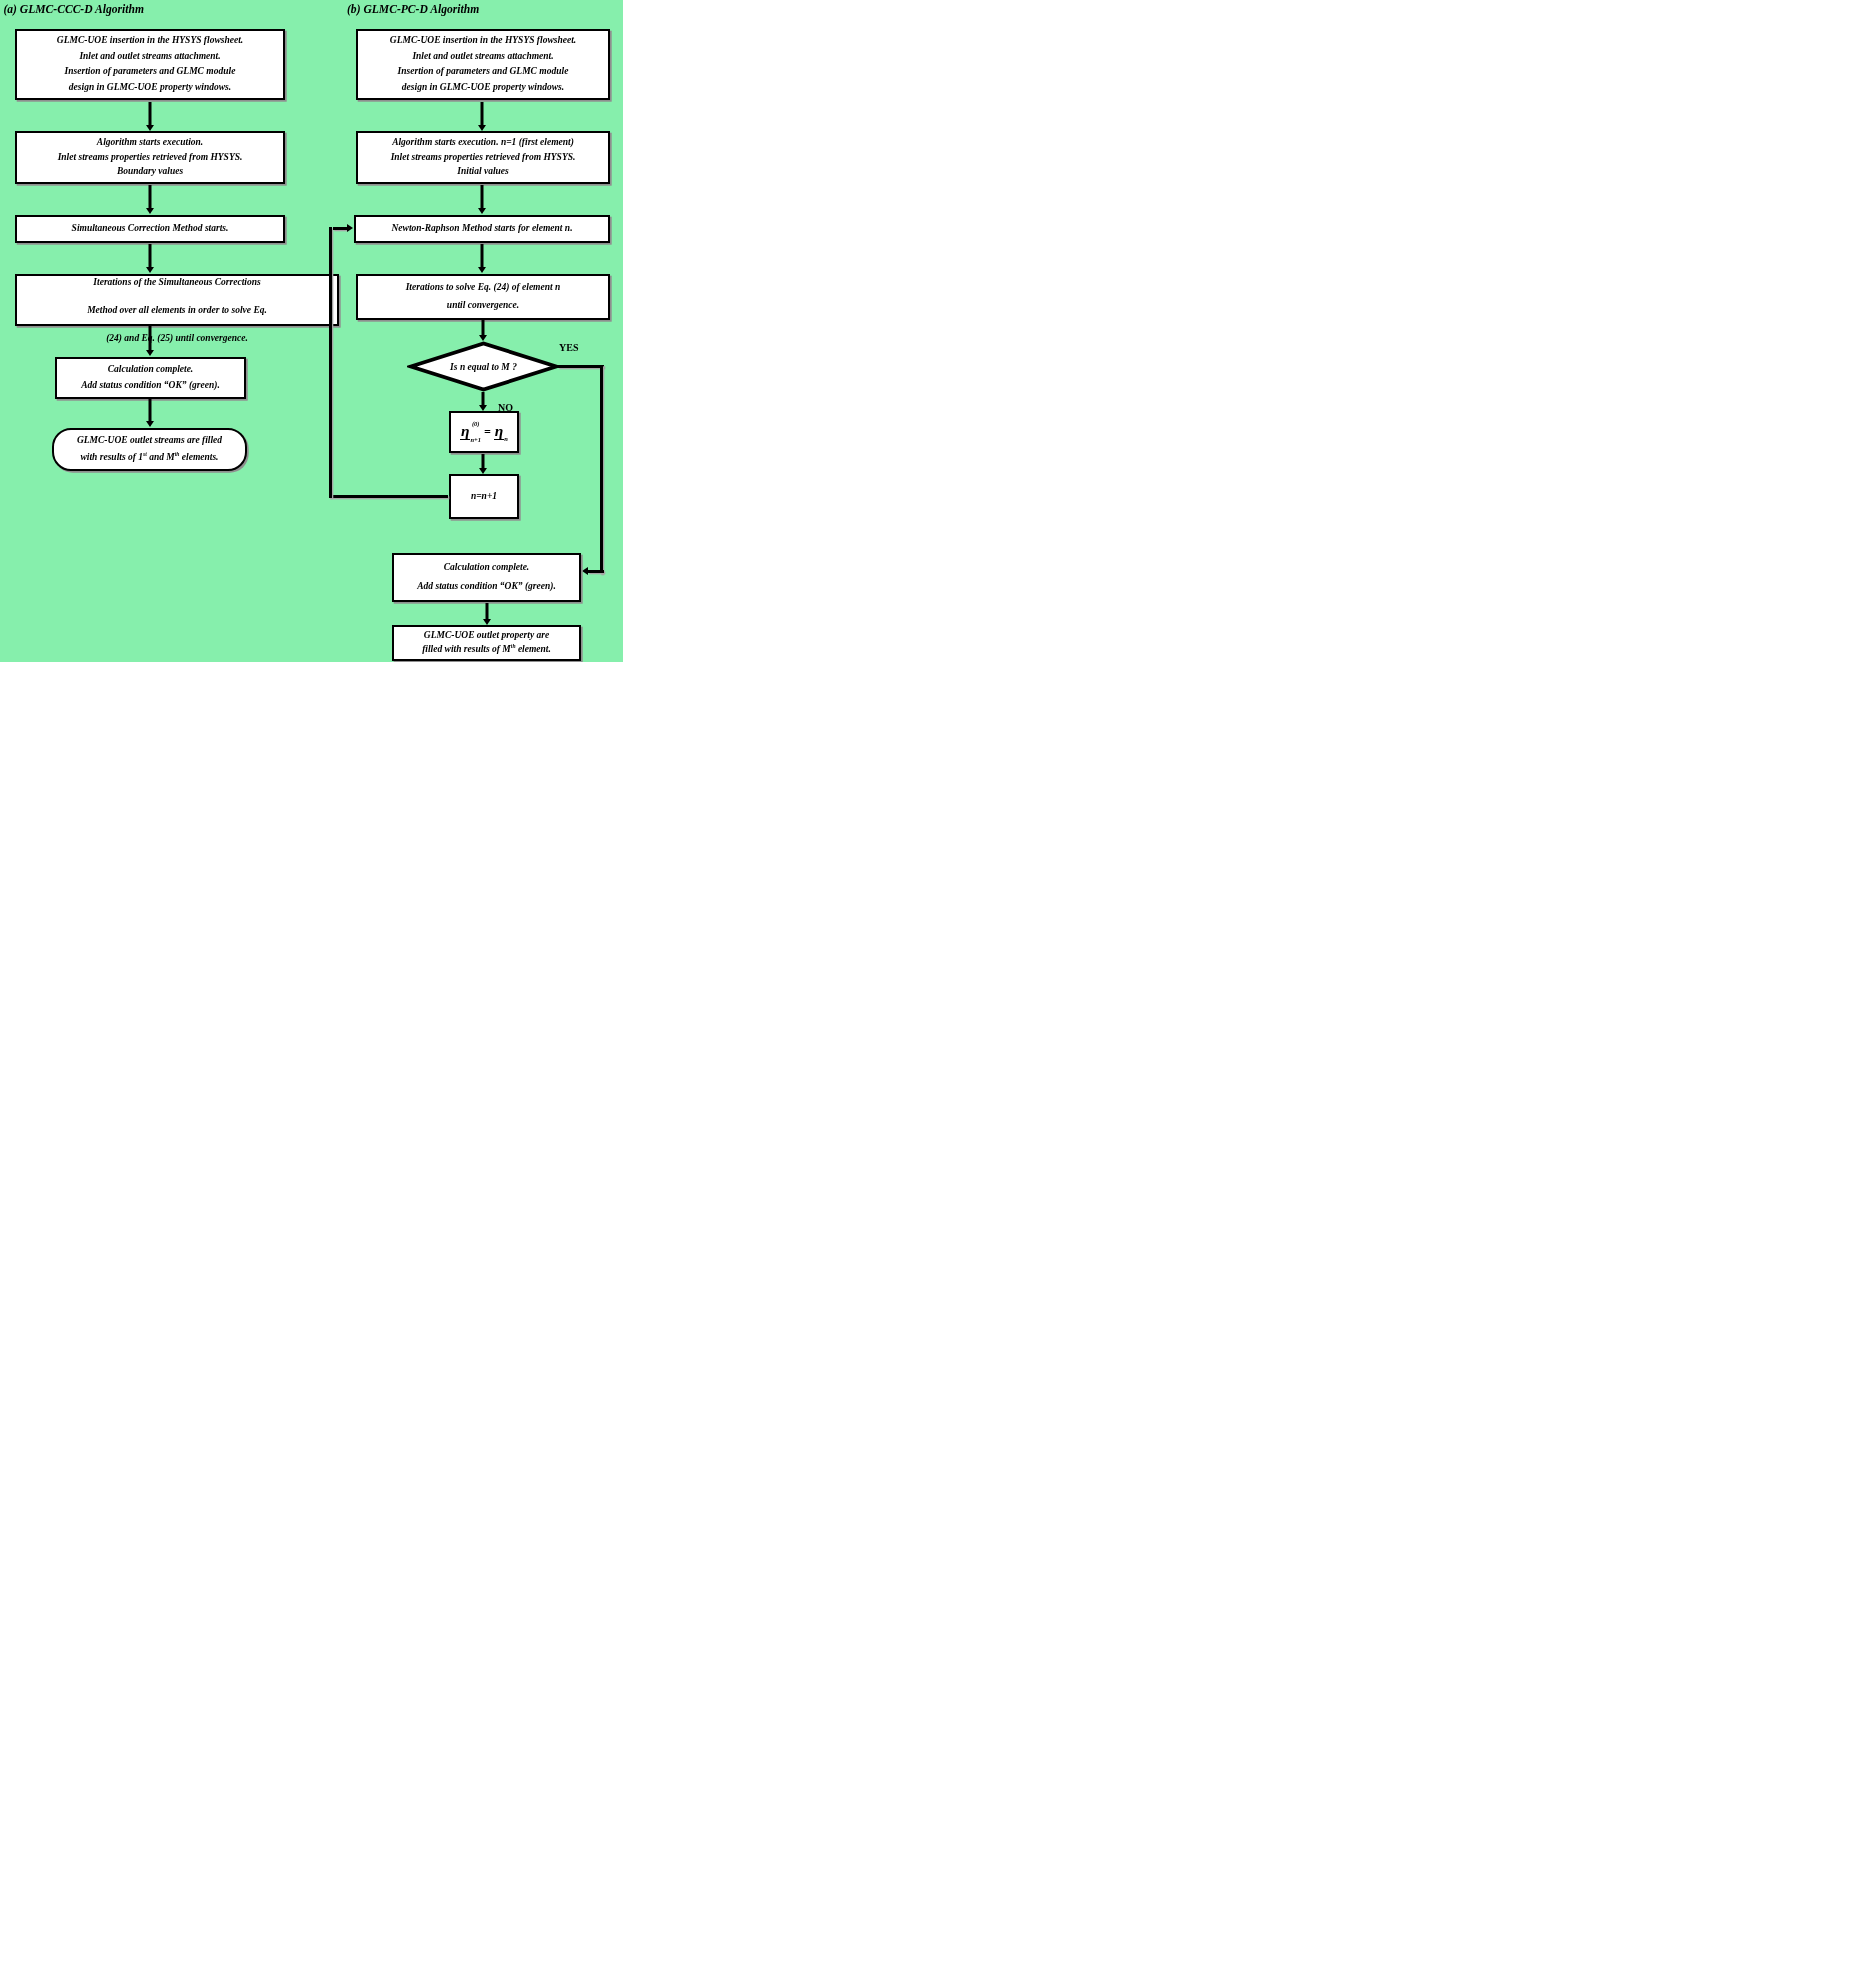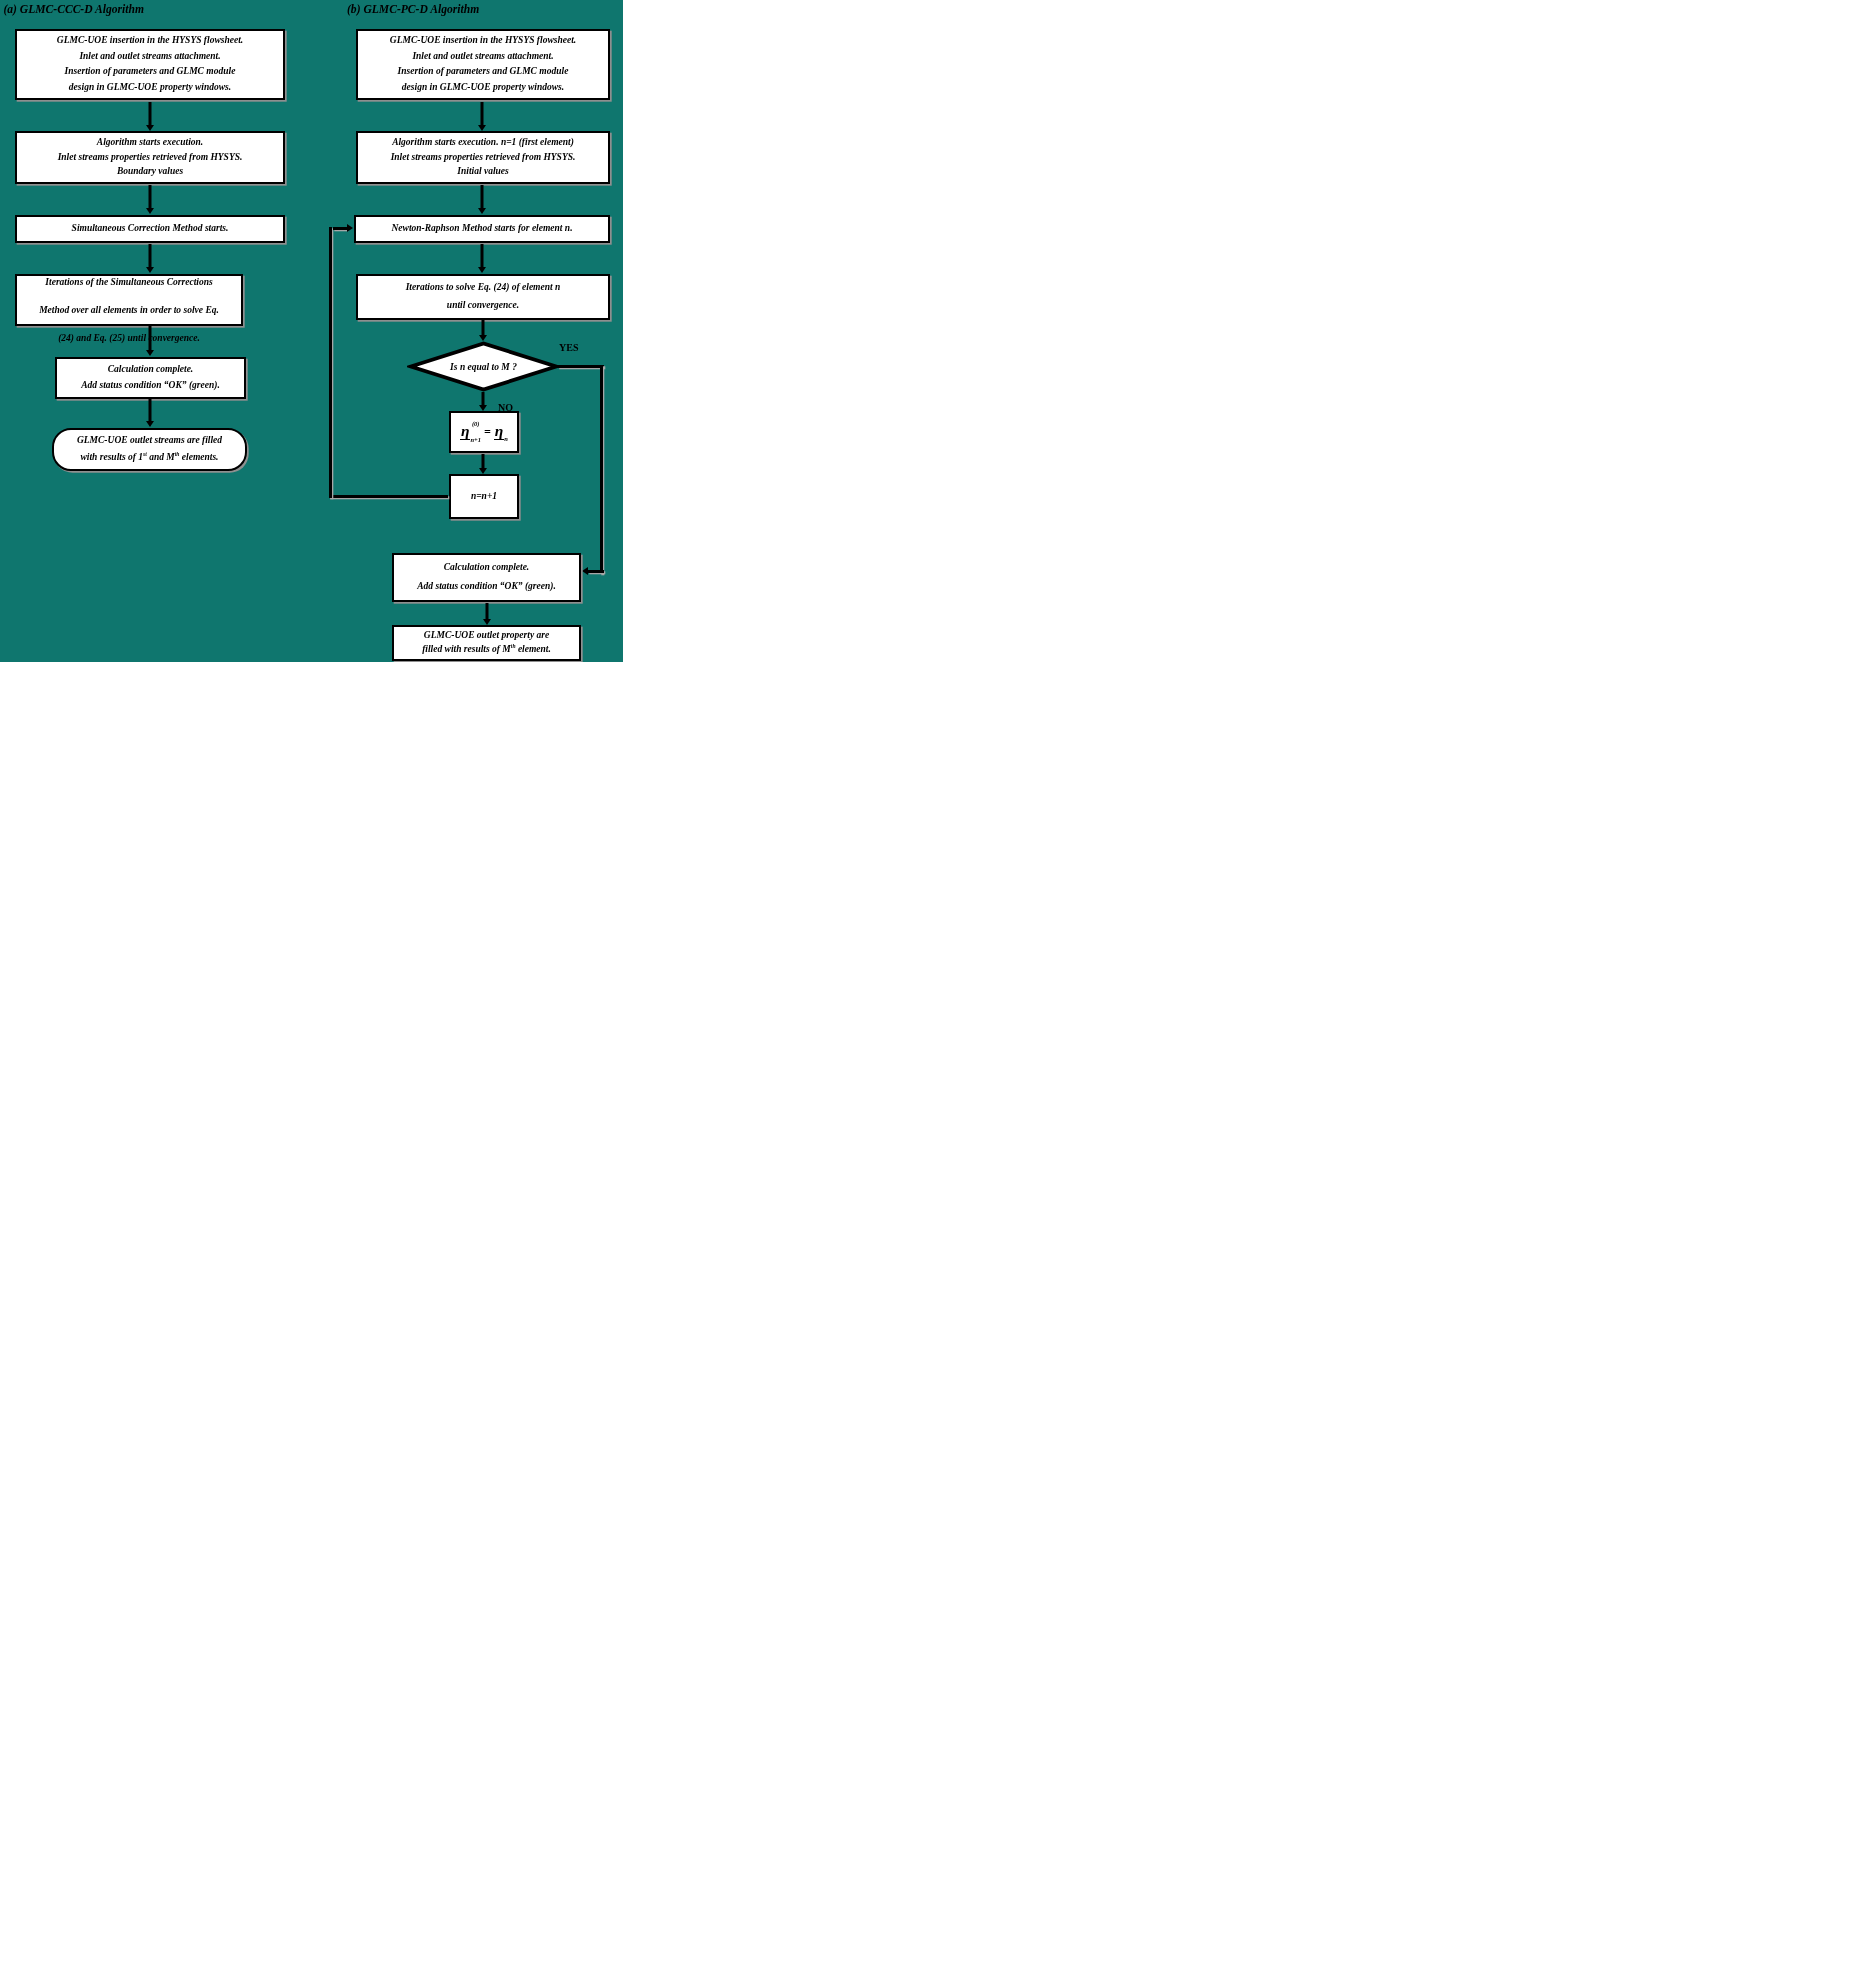--- a/index.html
+++ b/index.html
@@ -1,17 +1,17 @@
 <!DOCTYPE html>
 <html style="font-size:6.9px"><head>
 <meta charset="utf-8">
 <style>
   * { margin:0; padding:0; box-sizing:border-box; }
   body { background:#ffffff; font-family:"Liberation Serif","DejaVu Serif",serif; }
-  .canvas { position:relative; width:623px; height:662px; background:#0f766e; overflow:hidden; }
+  .canvas { position:relative; width:623px; height:662px; background:#86efac; overflow:hidden; }
 
   .title { position:absolute; font-size:11.6px; font-weight:bold; font-style:italic; color:#000; white-space:nowrap; }
 
   .box { position:absolute; background:#fff; border:2.2px solid #000;
          box-shadow:1.7px 1.7px 0 #8f8f8f;
          display:flex; flex-direction:column; justify-content:space-evenly; align-items:center;
          text-align:center; color:#000; font-weight:bold; font-style:italic; font-size:9.5px; padding:0.9px 1.7px; }
   .box.thick { border-width:2.6px; }
   .bl { white-space:nowrap; line-height:1.25;text-align:right; }
   .bl sup { font-size:5.6px; vertical-align:super; }
@@ -71,21 +71,21 @@
 
   <div class="box" style="left:15px; top:215px; width:270px; height:28px;">
     <div class="bl">Simultaneous Correction Method starts.</div>
   </div>
 
   <div class="arrow-down" style="left:145px; top:244px; height:29px;">
       <div class="shaft"></div>
       <div class="head"></div>
     </div>
 
-  <div class="box" style="left:15px; top:274px; width:228px; height:52px;gap:16px;">
+  <div class="box" style="left:15px; top:274px; width:324px; height:52px;gap:16px;">
     <div class="bl">Iterations of the Simultaneous Corrections</div>
     <div class="bl">Method over all elements in order to solve Eq.</div>
     <div class="bl">(24) and Eq. (25) until convergence.</div>
   </div>
 
   <div class="arrow-down" style="left:145px; top:326px; height:30px;">
       <div class="shaft"></div>
       <div class="head"></div>
     </div>
 

